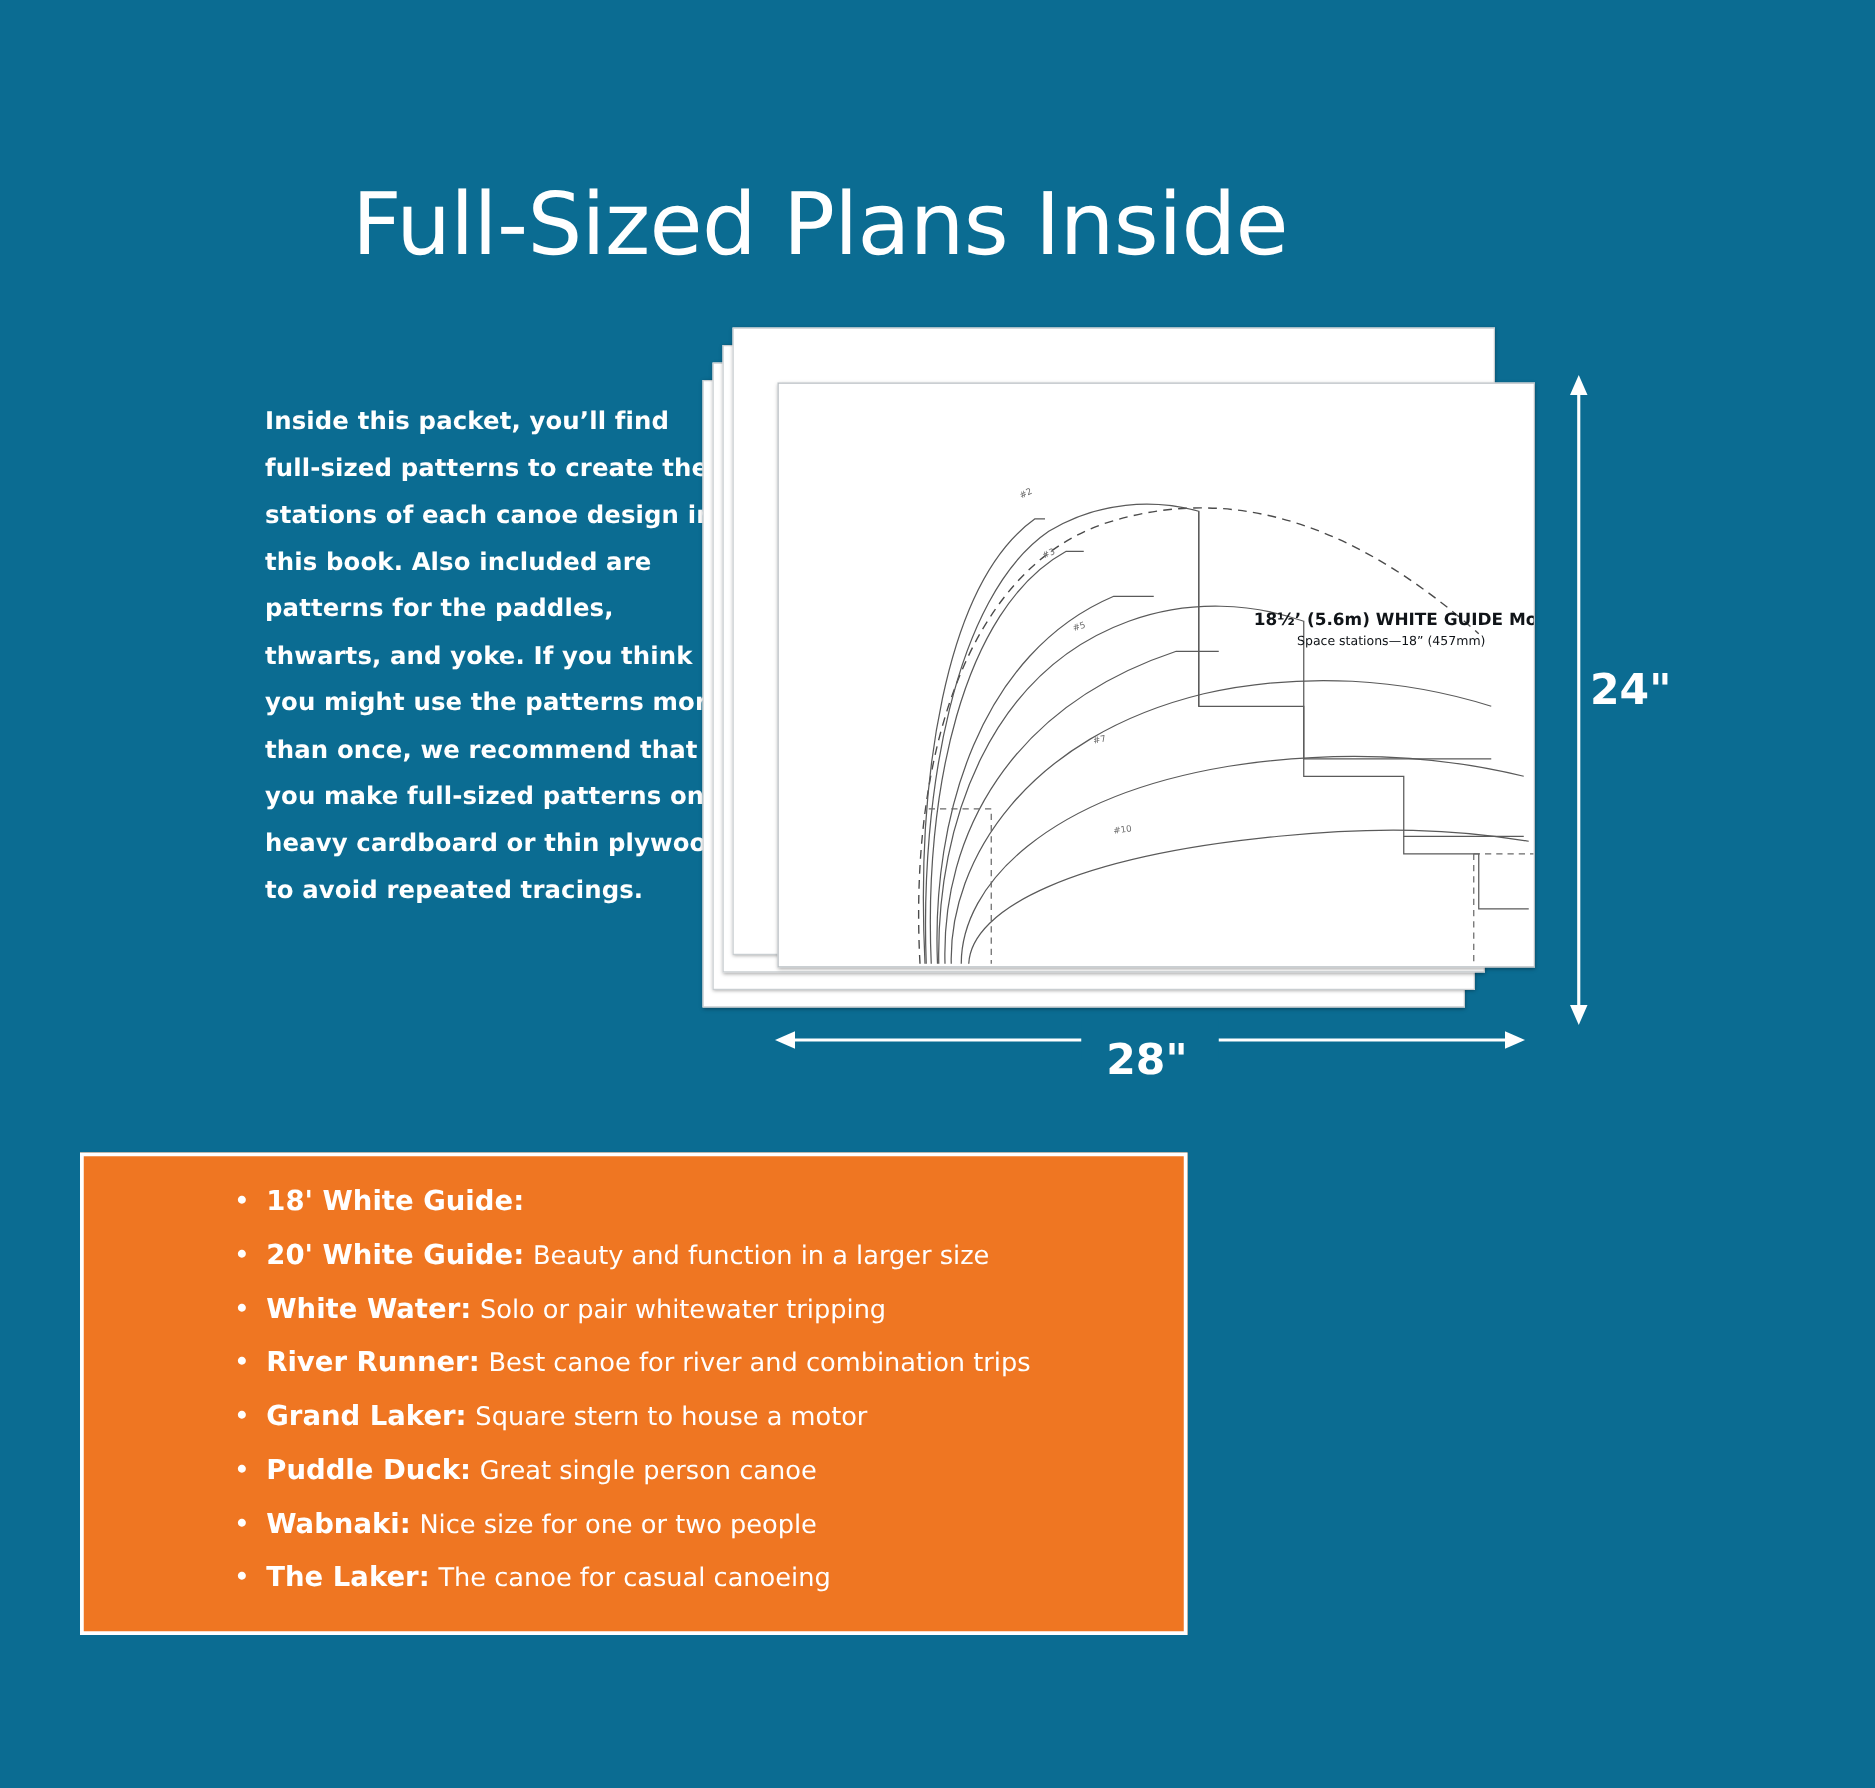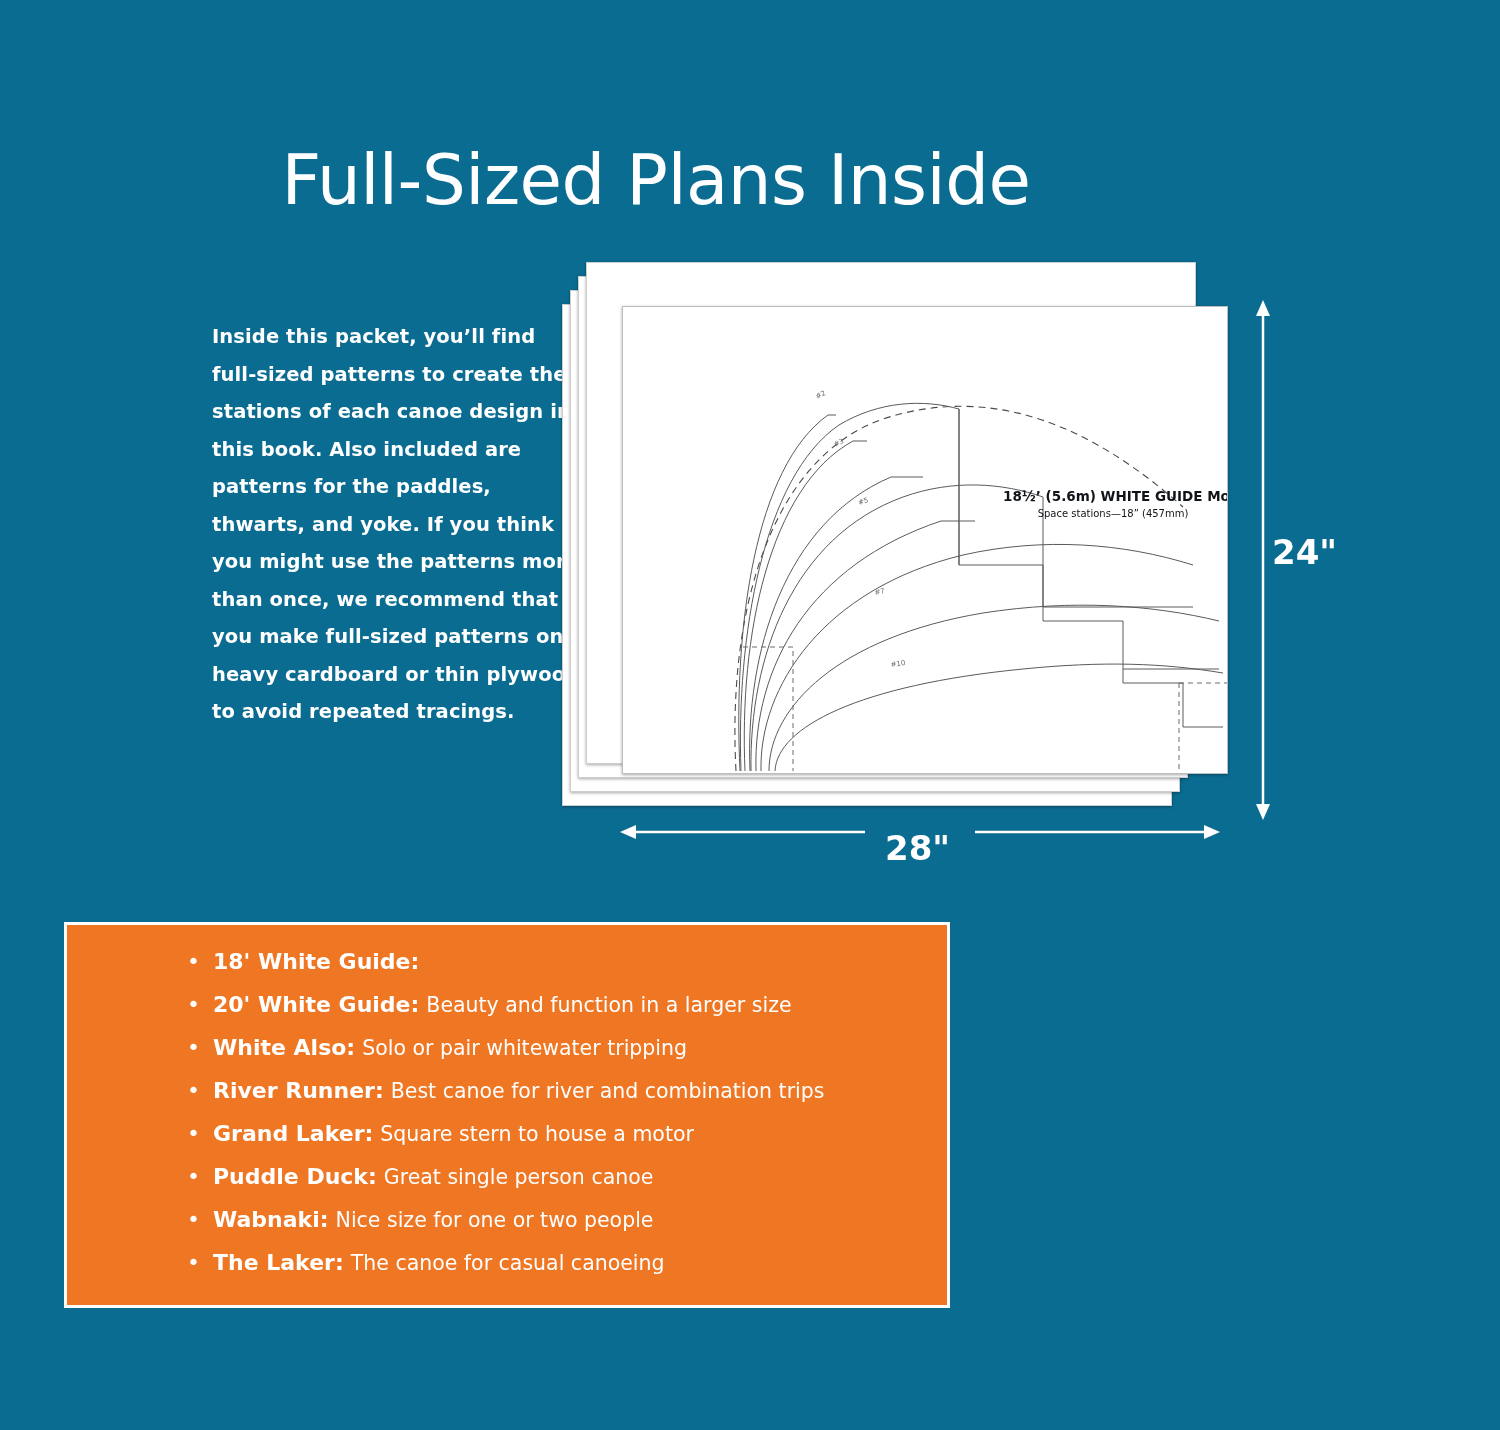--- a/index.html
+++ b/index.html
@@ -297,21 +297,21 @@
         <span class="bullet">•</span>
         <span class="name">18'  White Guide:</span>
       </li>
       <li>
         <span class="bullet">•</span>
         <span class="name">20'  White Guide:</span>
         <span class="desc">Beauty and function in a larger size</span>
       </li>
       <li>
         <span class="bullet">•</span>
-        <span class="name">White Also:</span>
+        <span class="name">White Water:</span>
         <span class="desc">Solo or pair whitewater tripping</span>
       </li>
       <li>
         <span class="bullet">•</span>
         <span class="name">River Runner:</span>
         <span class="desc">Best canoe for river and combination trips</span>
       </li>
       <li>
         <span class="bullet">•</span>
         <span class="name">Grand Laker:</span>

